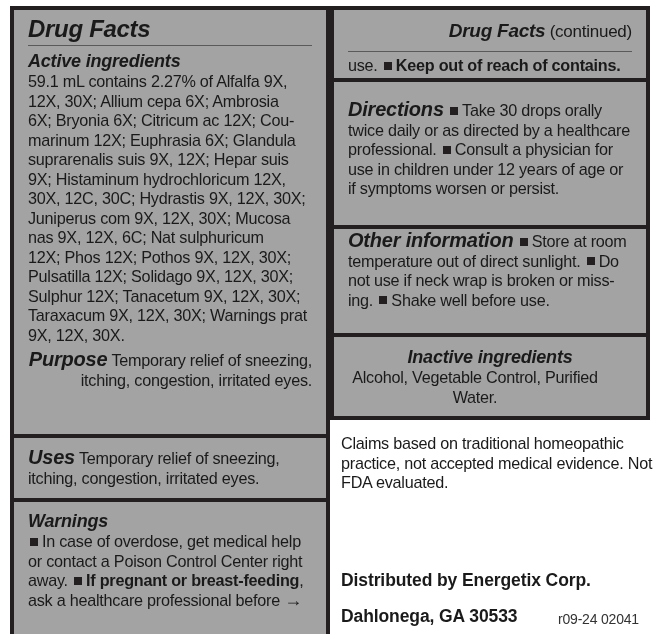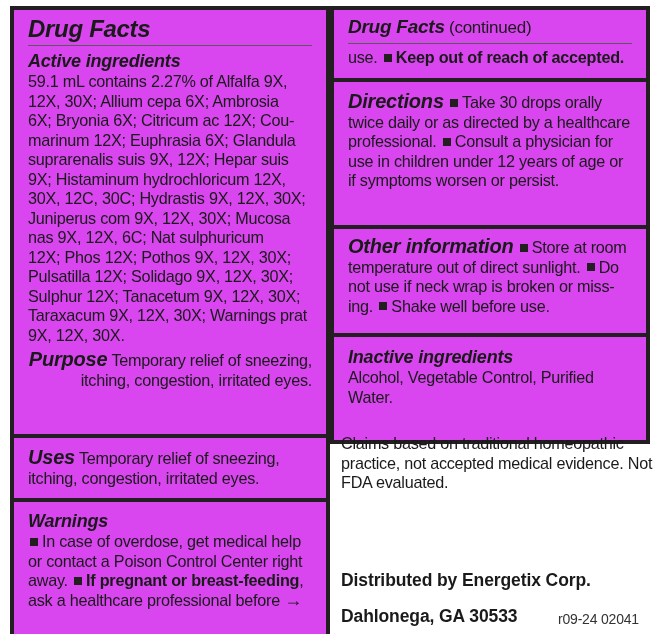--- a/index.html
+++ b/index.html
@@ -2,21 +2,21 @@
 <html><head>
   <meta charset="utf-8">
   <style>
     * { box-sizing: border-box; margin: 0; padding: 0; }
     html, body { width: 656px; height: 634px; background: #ffffff; overflow: hidden; }
     body { position: relative; font-family: "Liberation Sans", sans-serif; color: #1a1a1a; }
 
     .panel {
       position: absolute;
       border: 4px solid #231f20;
-      background: #d946ef;
+      background: #a3a3a3;
       padding: 8px 14px 6px 14px;
       font-size: 16.2px;
       line-height: 19.5px;
       letter-spacing: -0.25px;
     }
     .h-big {
       font-weight: bold; font-style: italic;
       font-size: 24px; line-height: 26px; letter-spacing: -0.3px;
     }
     .h-sec {
@@ -74,45 +74,45 @@
 <div class="panel" style="left:10px; top:498px; width:320px; height:152px; padding-top:8px;">
   <div class="h-sec">Warnings</div>
   <div>
     <span class="bullet"></span><span>In case of overdose, get medical help or contact a Poison Control Center right away.</span>
     <span class="bullet"></span><span class="bold">If pregnant or breast-feeding</span><span>, ask a healthcare professional before</span>
     <span style="font-size:18px;">→</span>
   </div>
 </div>
 
 <div class="panel" style="left:330px; top:6px; width:320px; height:76px; padding-top:5px;">
-  <div style="line-height:24px;">
+  <div style="line-height:32px;text-align:right;">
     <span style="font-weight:bold; font-style:italic; font-size:19px;">Drug Facts</span>
     <span style="font-size:17px;">(continued)</span>
   </div>
   <div class="rule"></div>
   <div>
     <span>use.</span>
-    <span class="bullet"></span><span class="bold">Keep out of reach of accepted.</span>
+    <span class="bullet"></span><span class="bold">Keep out of reach of contains.</span>
   </div>
 </div>
 
-<div class="panel" style="left:330px; top:78px; width:320px; height:151px; padding-top:10px;">
+<div class="panel" style="left:330px; top:78px; width:320px; height:151px; padding-top:18px;">
   <span class="h-inline">Directions</span>
   <span class="bullet"></span><span>Take 30 drops orally twice daily or as directed by a healthcare professional.</span>
   <span class="bullet"></span><span>Consult a physician for use in children under 12 years of age or if symptoms worsen or persist.</span>
 </div>
 
-<div class="panel" style="left:330px; top:225px; width:320px; height:112px; padding-top:8px;">
+<div class="panel" style="left:330px; top:225px; width:320px; height:112px; padding-top:2px;">
   <span class="h-inline">Other information</span>
   <span class="bullet"></span><span>Store at room temperature out of direct sunlight.</span>
   <span class="bullet"></span><span>Do not use if neck wrap is broken or miss-ing.</span>
   <span class="bullet"></span><span>Shake well before use.</span>
 </div>
 
-<div class="panel" style="left:330px; top:333px; width:320px; height:111px; padding-top:9px;">
+<div class="panel" style="left:330px; top:333px; width:320px; height:87px; padding-top:9px;text-align:center;">
   <div class="h-sec">Inactive ingredients</div>
   <div style="padding-right:30px;">Alcohol, Vegetable Control, Purified Water.</div>
 </div>
 
 <div class="freetext" style="left:341px; top:434px; width:312px;">Claims based on traditional homeopathic practice, not accepted medical evidence. Not FDA evaluated.</div>
 
 <div class="distrib" style="left:341px; top:568px;">Distributed by Energetix Corp.</div>
 <div class="distrib" style="left:341px; top:604px;">Dahlonega, GA 30533</div>
 <div class="rev" style="left:558px; top:611px;">r09-24 02041</div>
 

